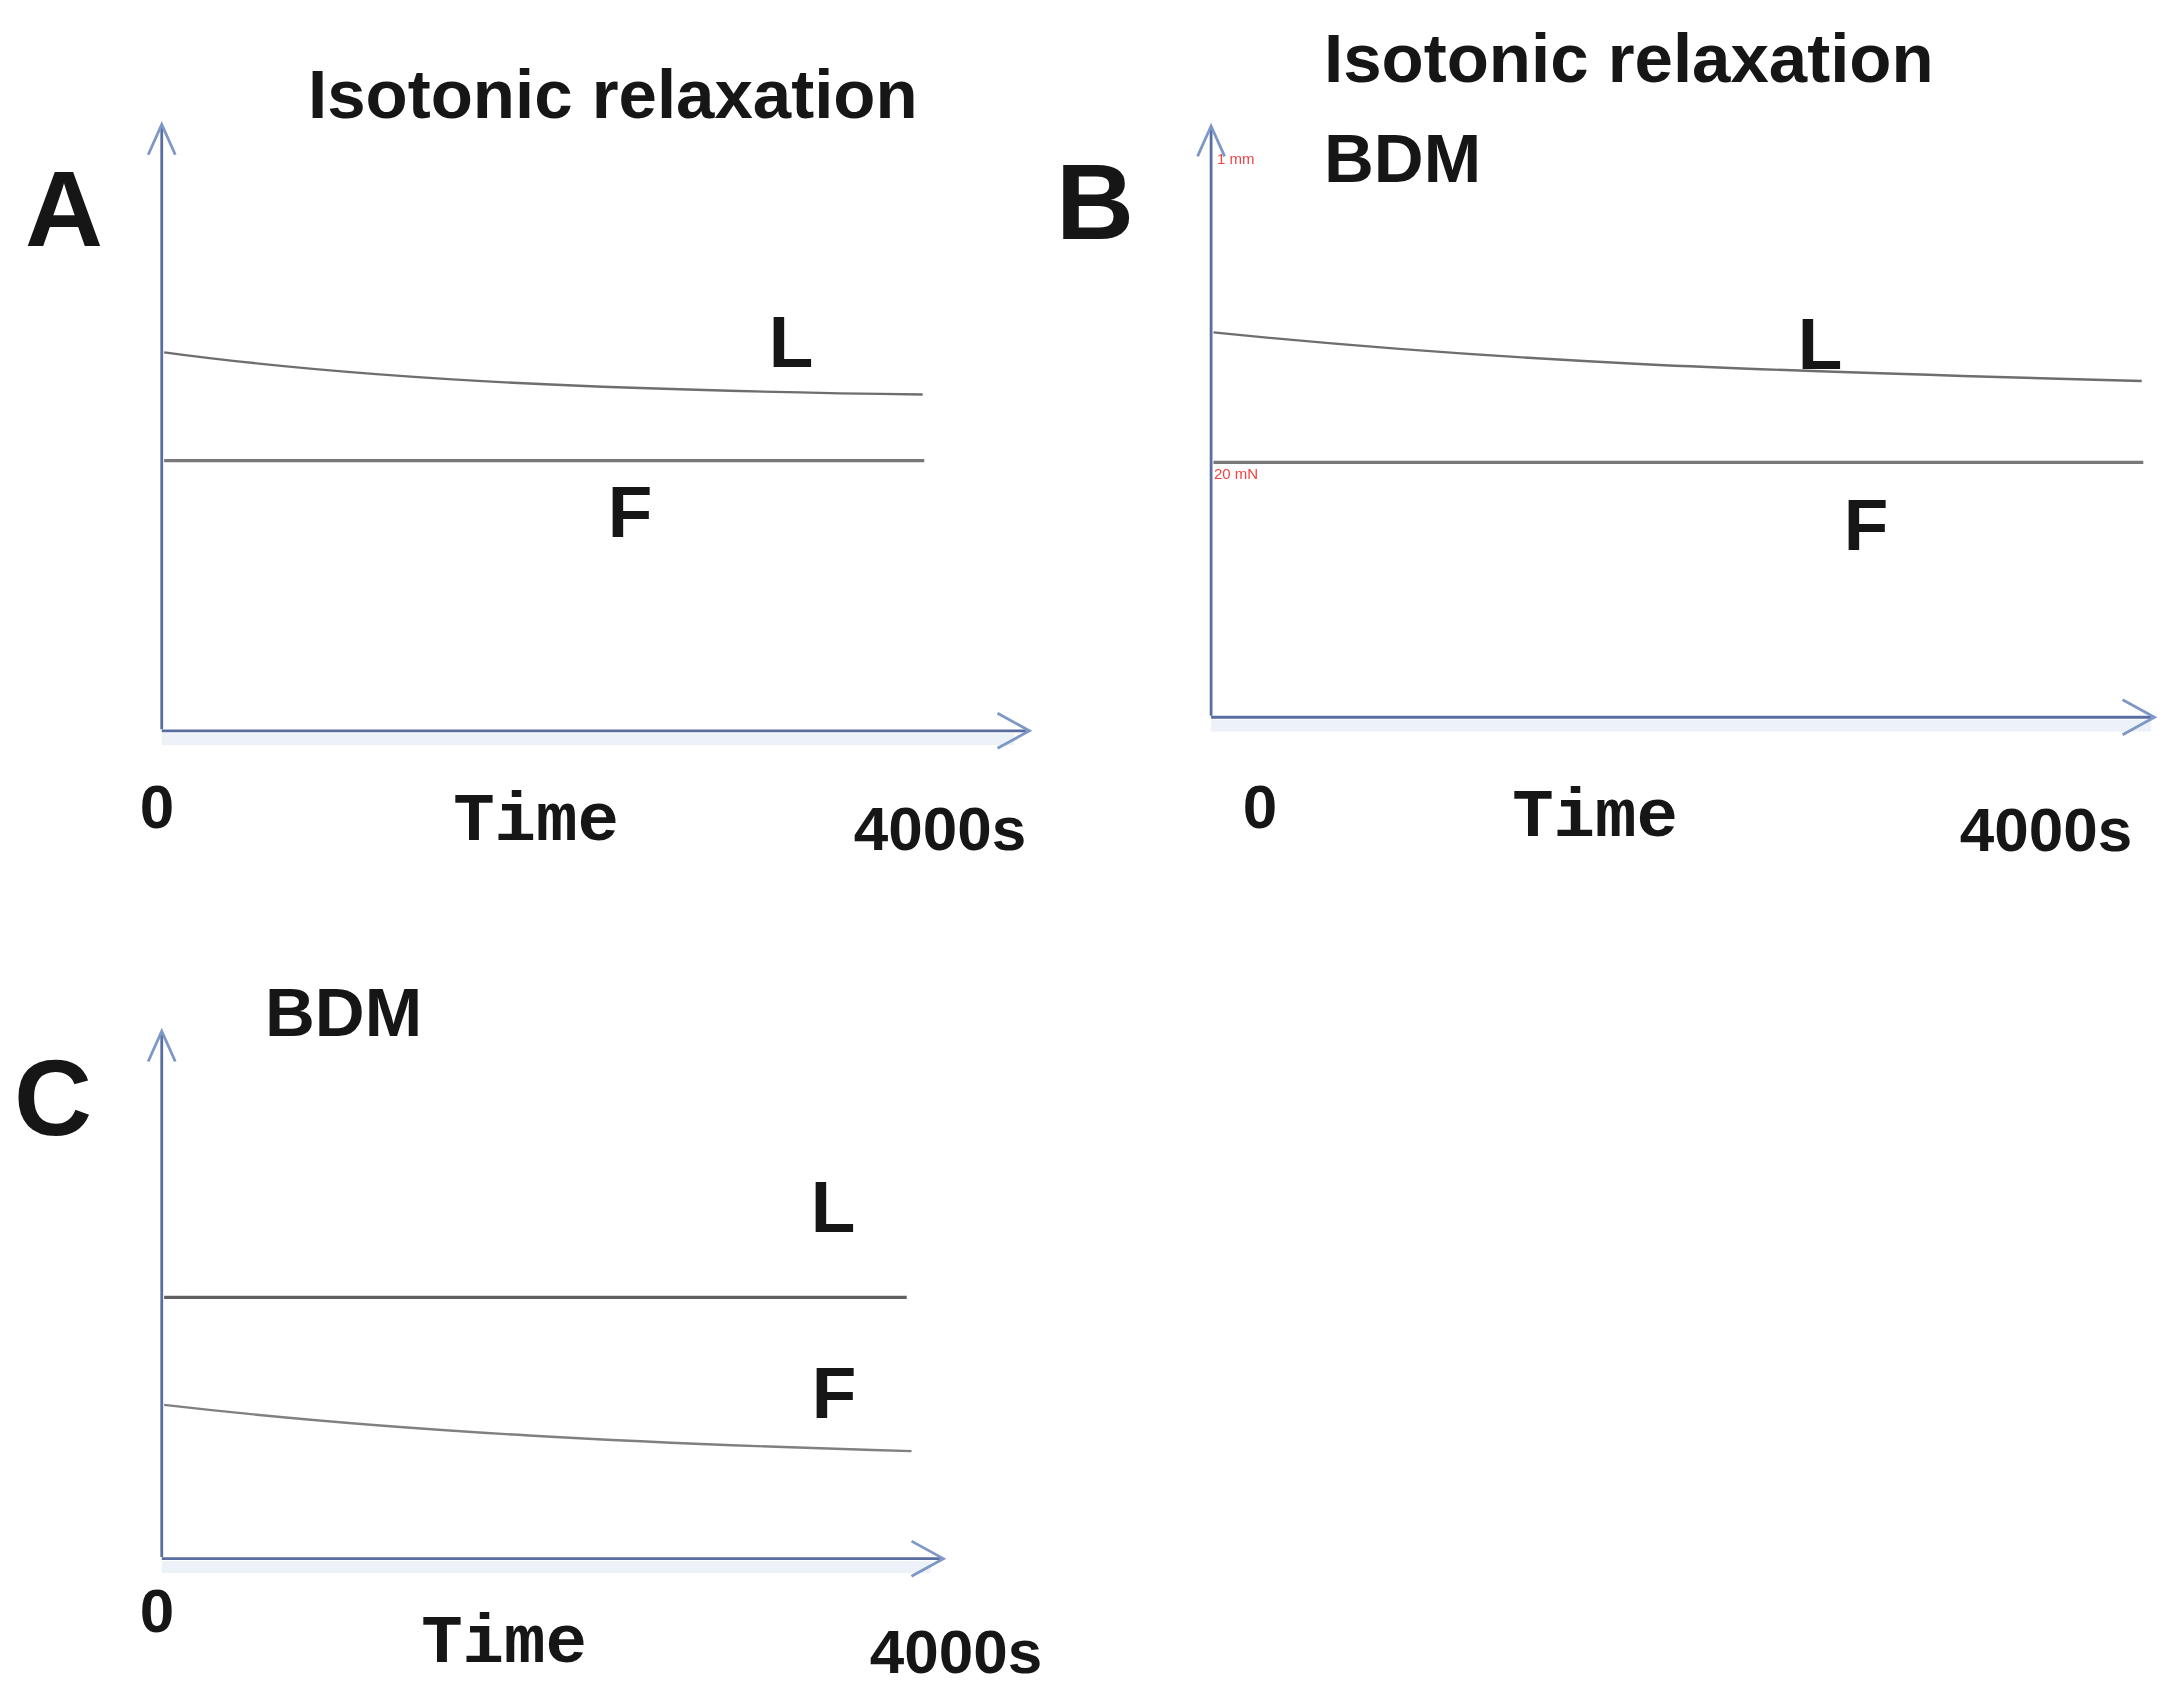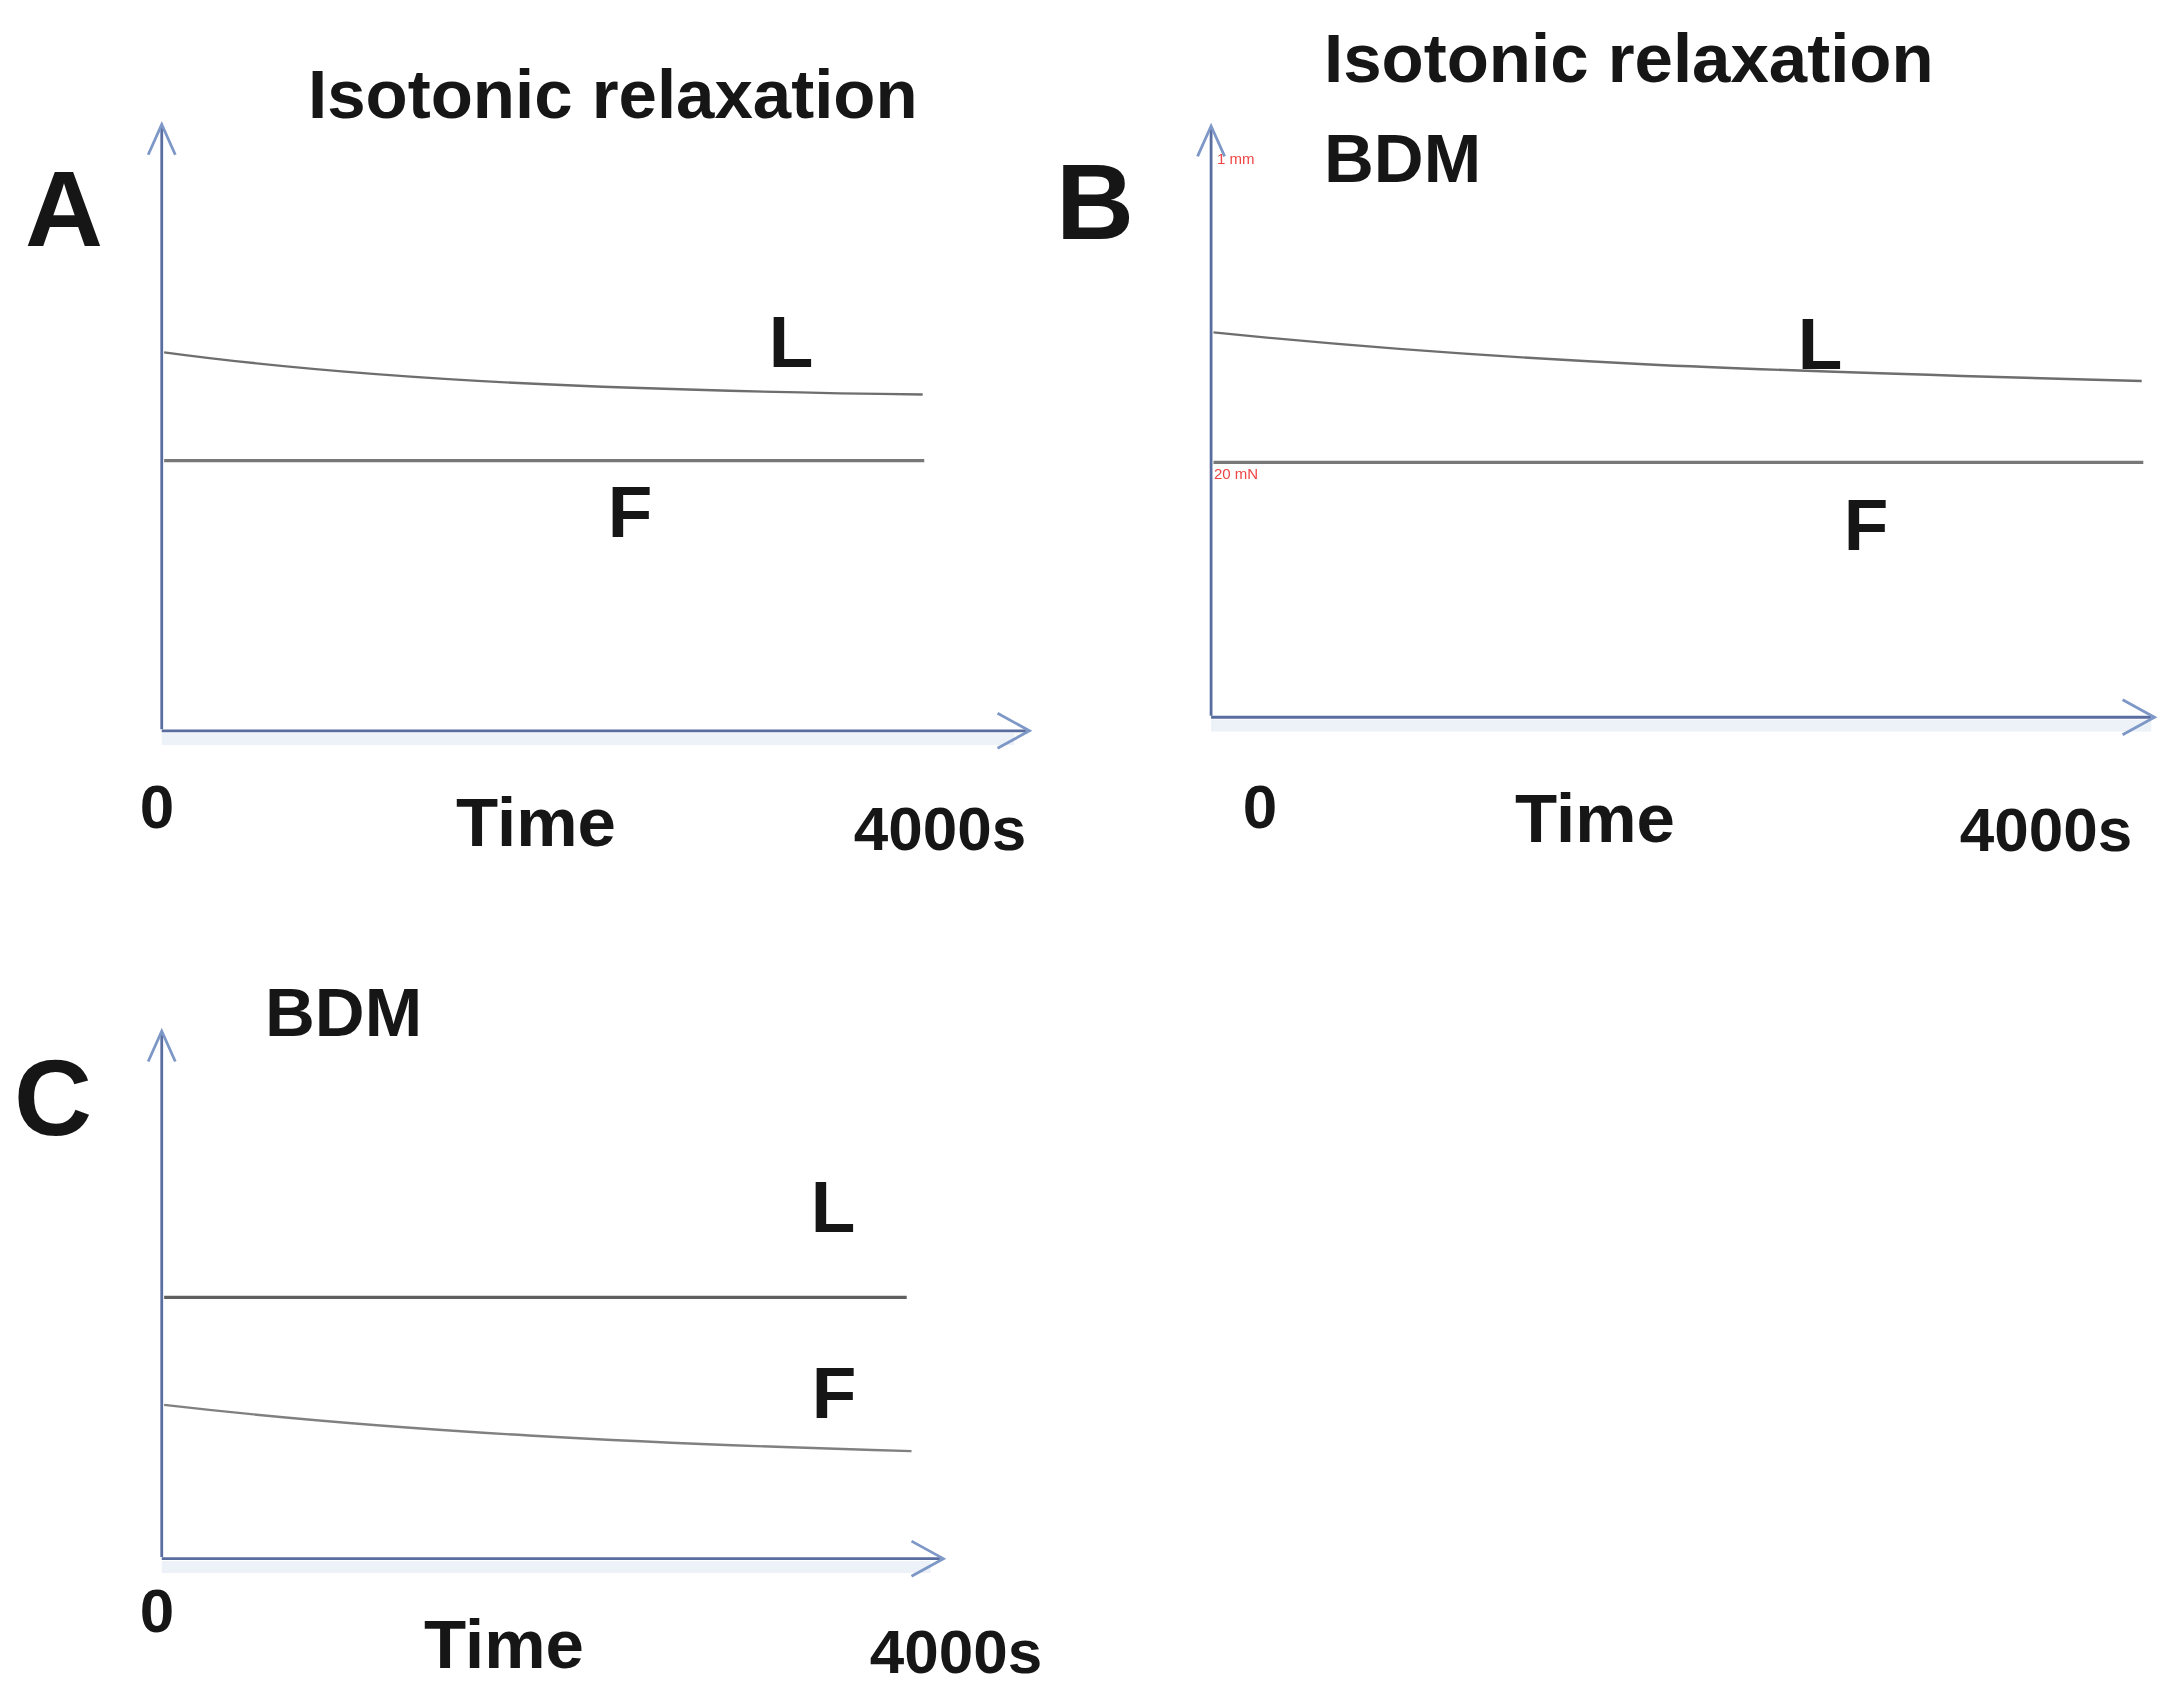--- a/index.html
+++ b/index.html
@@ -13,21 +13,21 @@
   .fig-svg{position:absolute;left:0;top:0;width:2172px;height:1707px;}
   .lbl{
     position:absolute;
     transform:translate(-50%,-50%);
     font-weight:bold;color:#161616;
     white-space:nowrap;line-height:1;
   }
   .panel-letter{font-size:108px;}
   .trace-lbl{font-size:73px;}
   .tick{font-size:62px;}
-  .time-lbl{font-size:69px;}
+  .time-lbl{font-size:69px;font-family:Liberation Mono, monospace;}
   .relax{font-size:92px;letter-spacing:-2.4px;}
   .title-block{
     position:absolute;font-weight:bold;color:#161616;
     font-size:69px;line-height:1.45;white-space:nowrap;
   }
   .scale-note{
     position:absolute;font-weight:normal;
     font-size:15px;color:#ef4444;white-space:nowrap;line-height:1;
   }
 </style>

